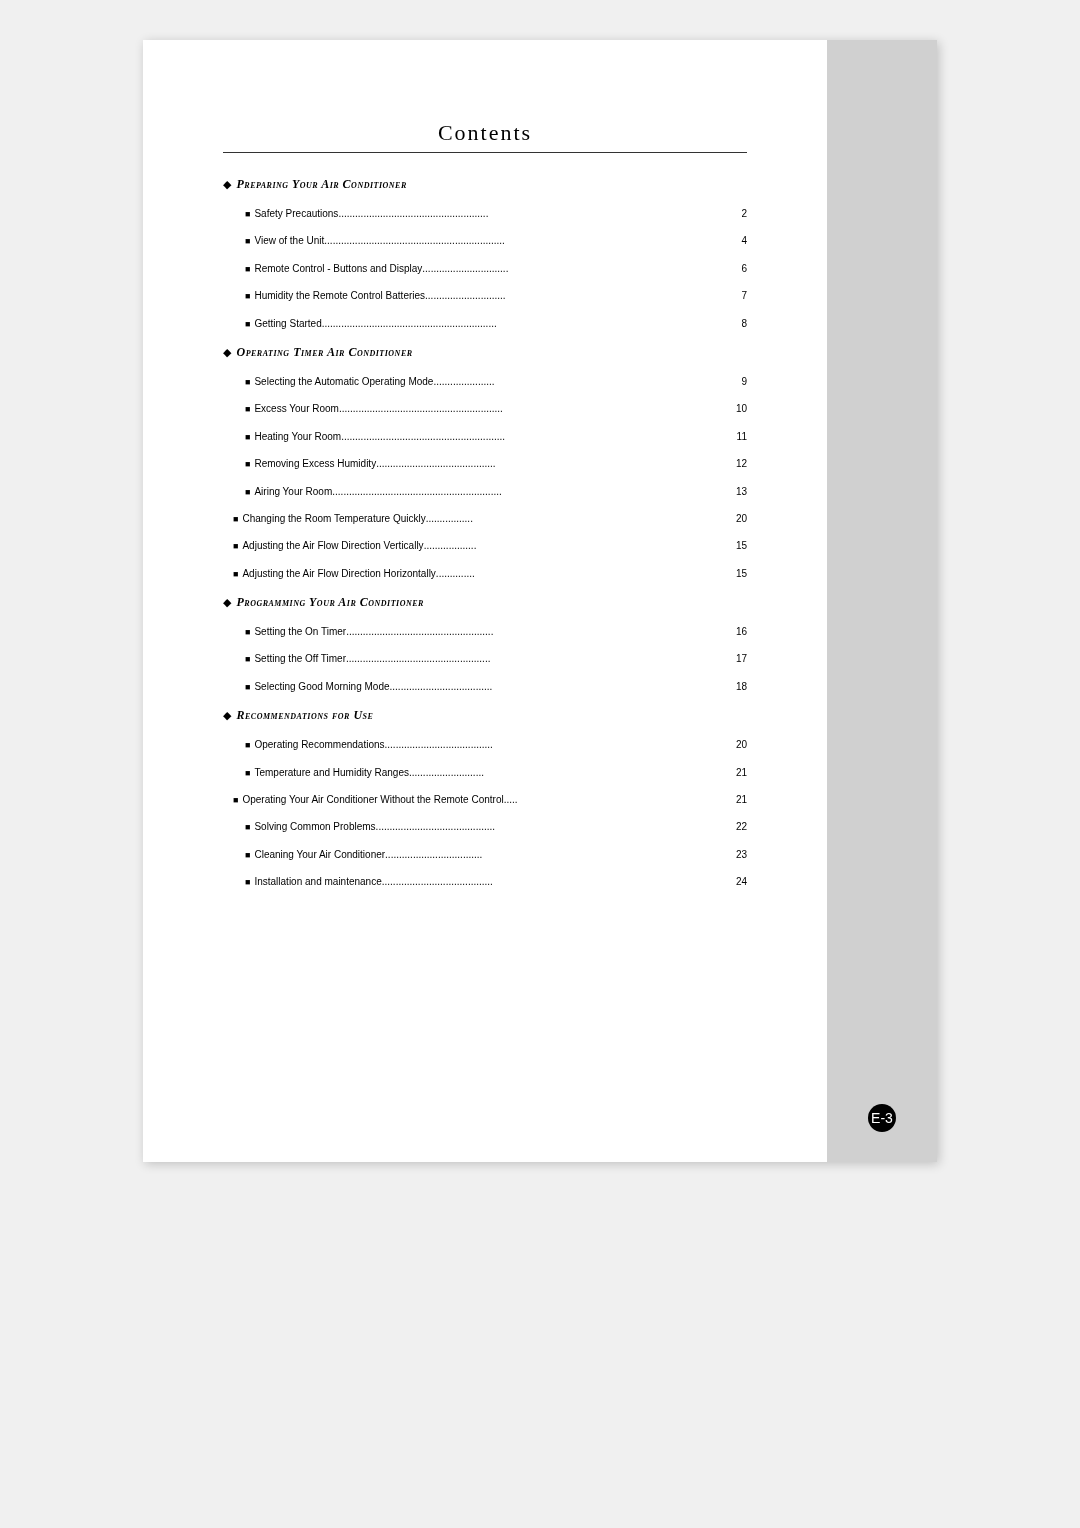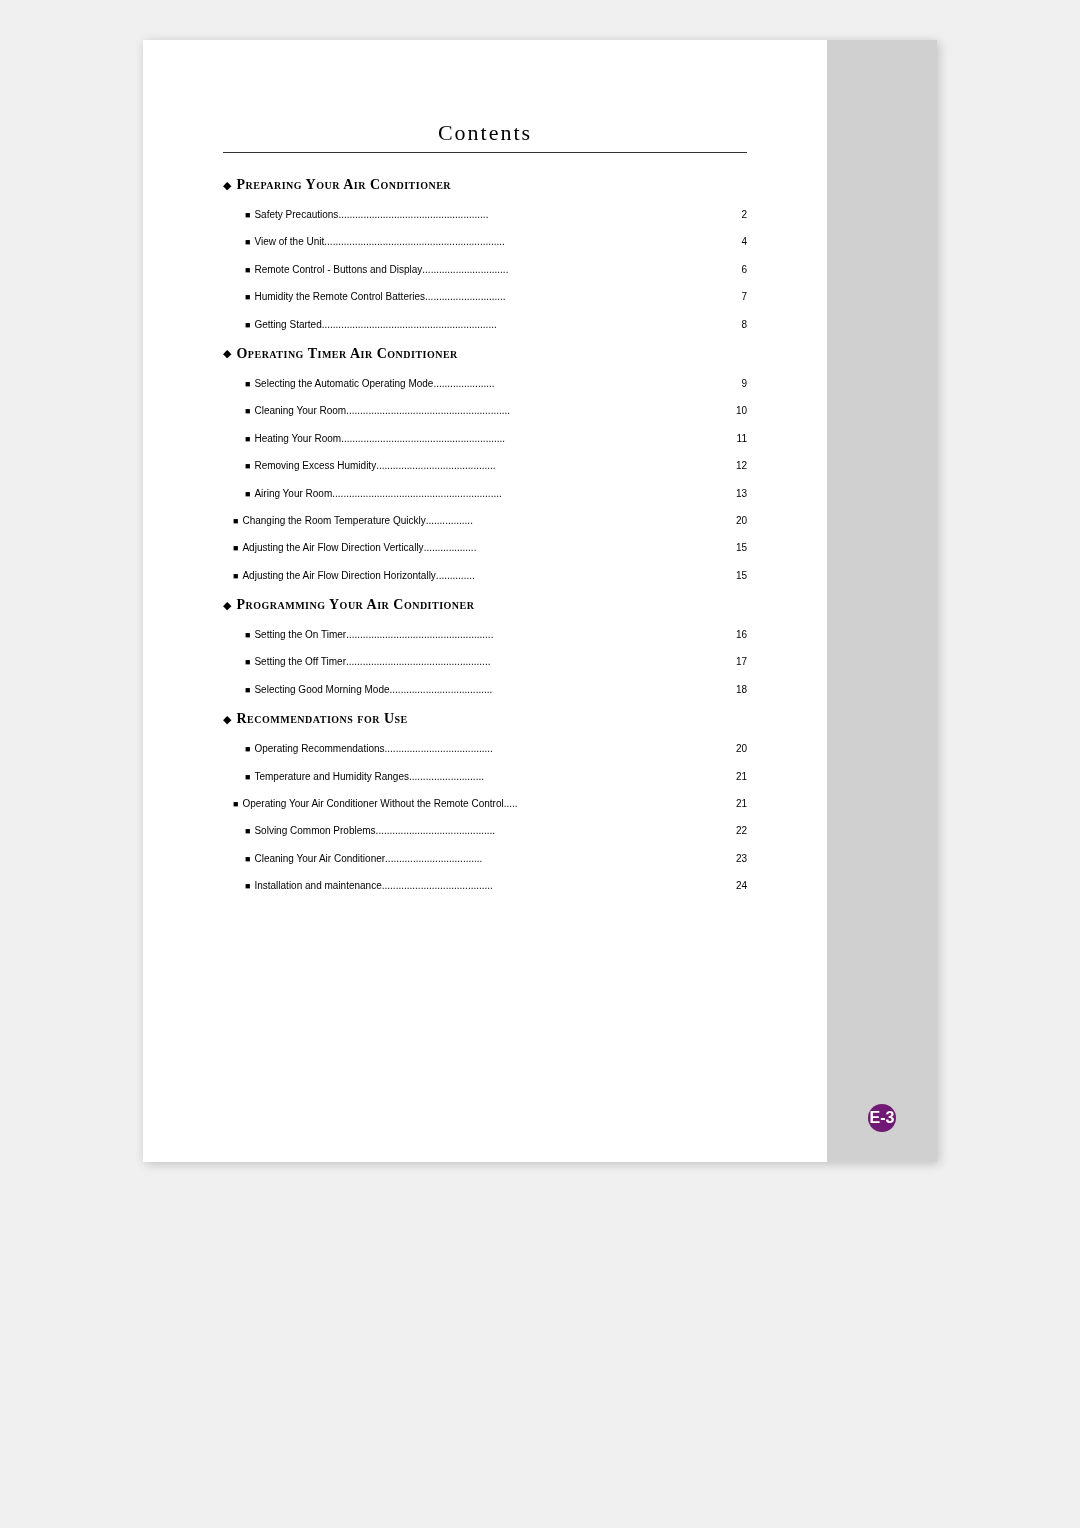--- a/index.html
+++ b/index.html
@@ -38,31 +38,31 @@
       background-color: #d0d0d0;
       position: relative;
       display: flex;
       flex-direction: column;
       align-items: center;
       justify-content: flex-end;
       padding-bottom: 30px;
     }
 
     .page-number-badge {
-      background-color: #701a75;
+      background-color: #000000;
       color: #ffffff;
       border-radius: 50%;
       width: 28px;
       height: 28px;
       display: flex;
       align-items: center;
       justify-content: center;
-      font-size: 16px;
+      font-size: 14px;
       font-family: Arial, sans-serif;
-      font-weight: bold;
+      font-weight: normal;
     }
 
     .contents-title {
       text-align: center;
       font-size: 22px;
       font-weight: normal;
       letter-spacing: 2px;
       margin-bottom: 6px;
       font-family: 'Times New Roman', Times, serif;
     }
@@ -81,24 +81,25 @@
     }
 
     .section-diamond {
       color: #000;
       font-size: 11px;
       margin-right: 5px;
       flex-shrink: 0;
     }
 
     .section-title {
-      font-size: 14px;
+      font-size: 12px;
       font-variant: small-caps;
       font-weight: bold;
       letter-spacing: 0.5px;
+      font-style: italic;
     }
 
     .toc-item {
       display: flex;
       align-items: baseline;
       margin-bottom: 2px;
       padding-left: 22px;
     }
 
     .toc-item-bold {
@@ -189,21 +190,21 @@
           <span class="section-title">Operating Timer Air Conditioner</span>
         </div>
         <div class="toc-item">
           <span class="item-marker">■</span>
           <span class="item-text">Selecting the Automatic Operating Mode</span>
           <span class="item-dots">......................</span>
           <span class="item-page">9</span>
         </div>
         <div class="toc-item">
           <span class="item-marker">■</span>
-          <span class="item-text">Cleaning Your Room</span>
+          <span class="item-text">Excess Your Room</span>
           <span class="item-dots">...........................................................</span>
           <span class="item-page">10</span>
         </div>
         <div class="toc-item">
           <span class="item-marker">■</span>
           <span class="item-text">Heating Your Room</span>
           <span class="item-dots">...........................................................</span>
           <span class="item-page">11</span>
         </div>
         <div class="toc-item">

